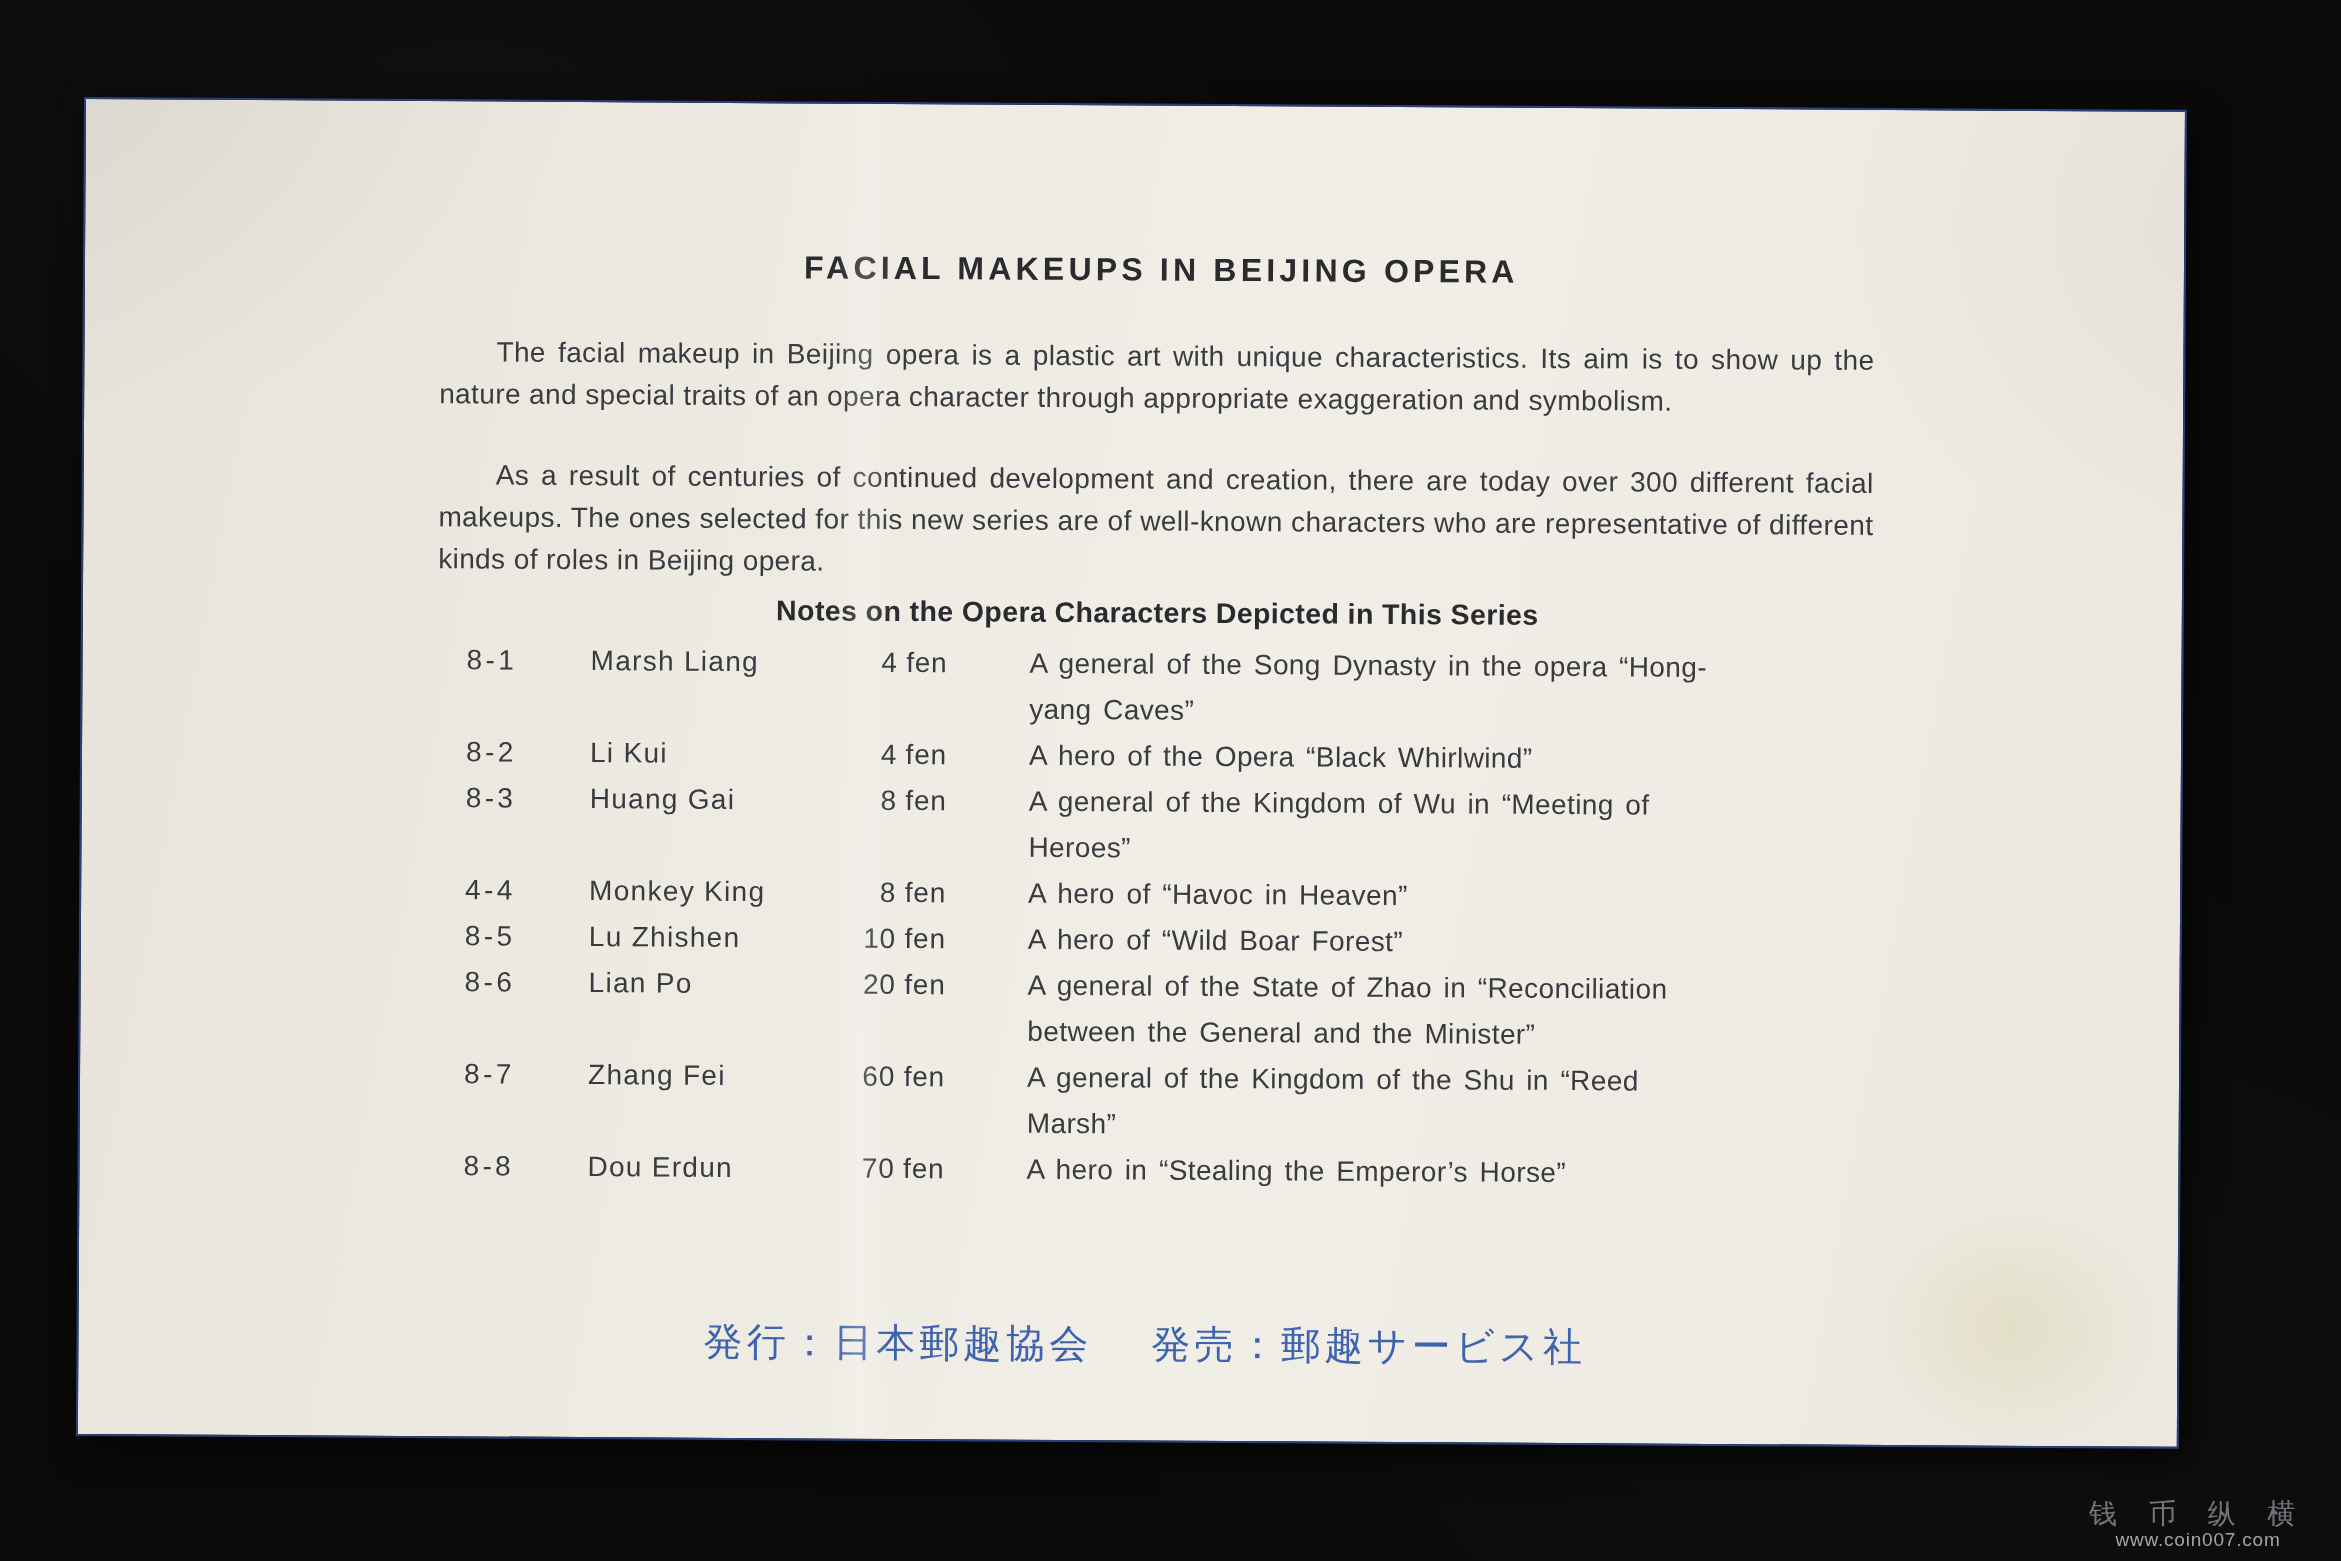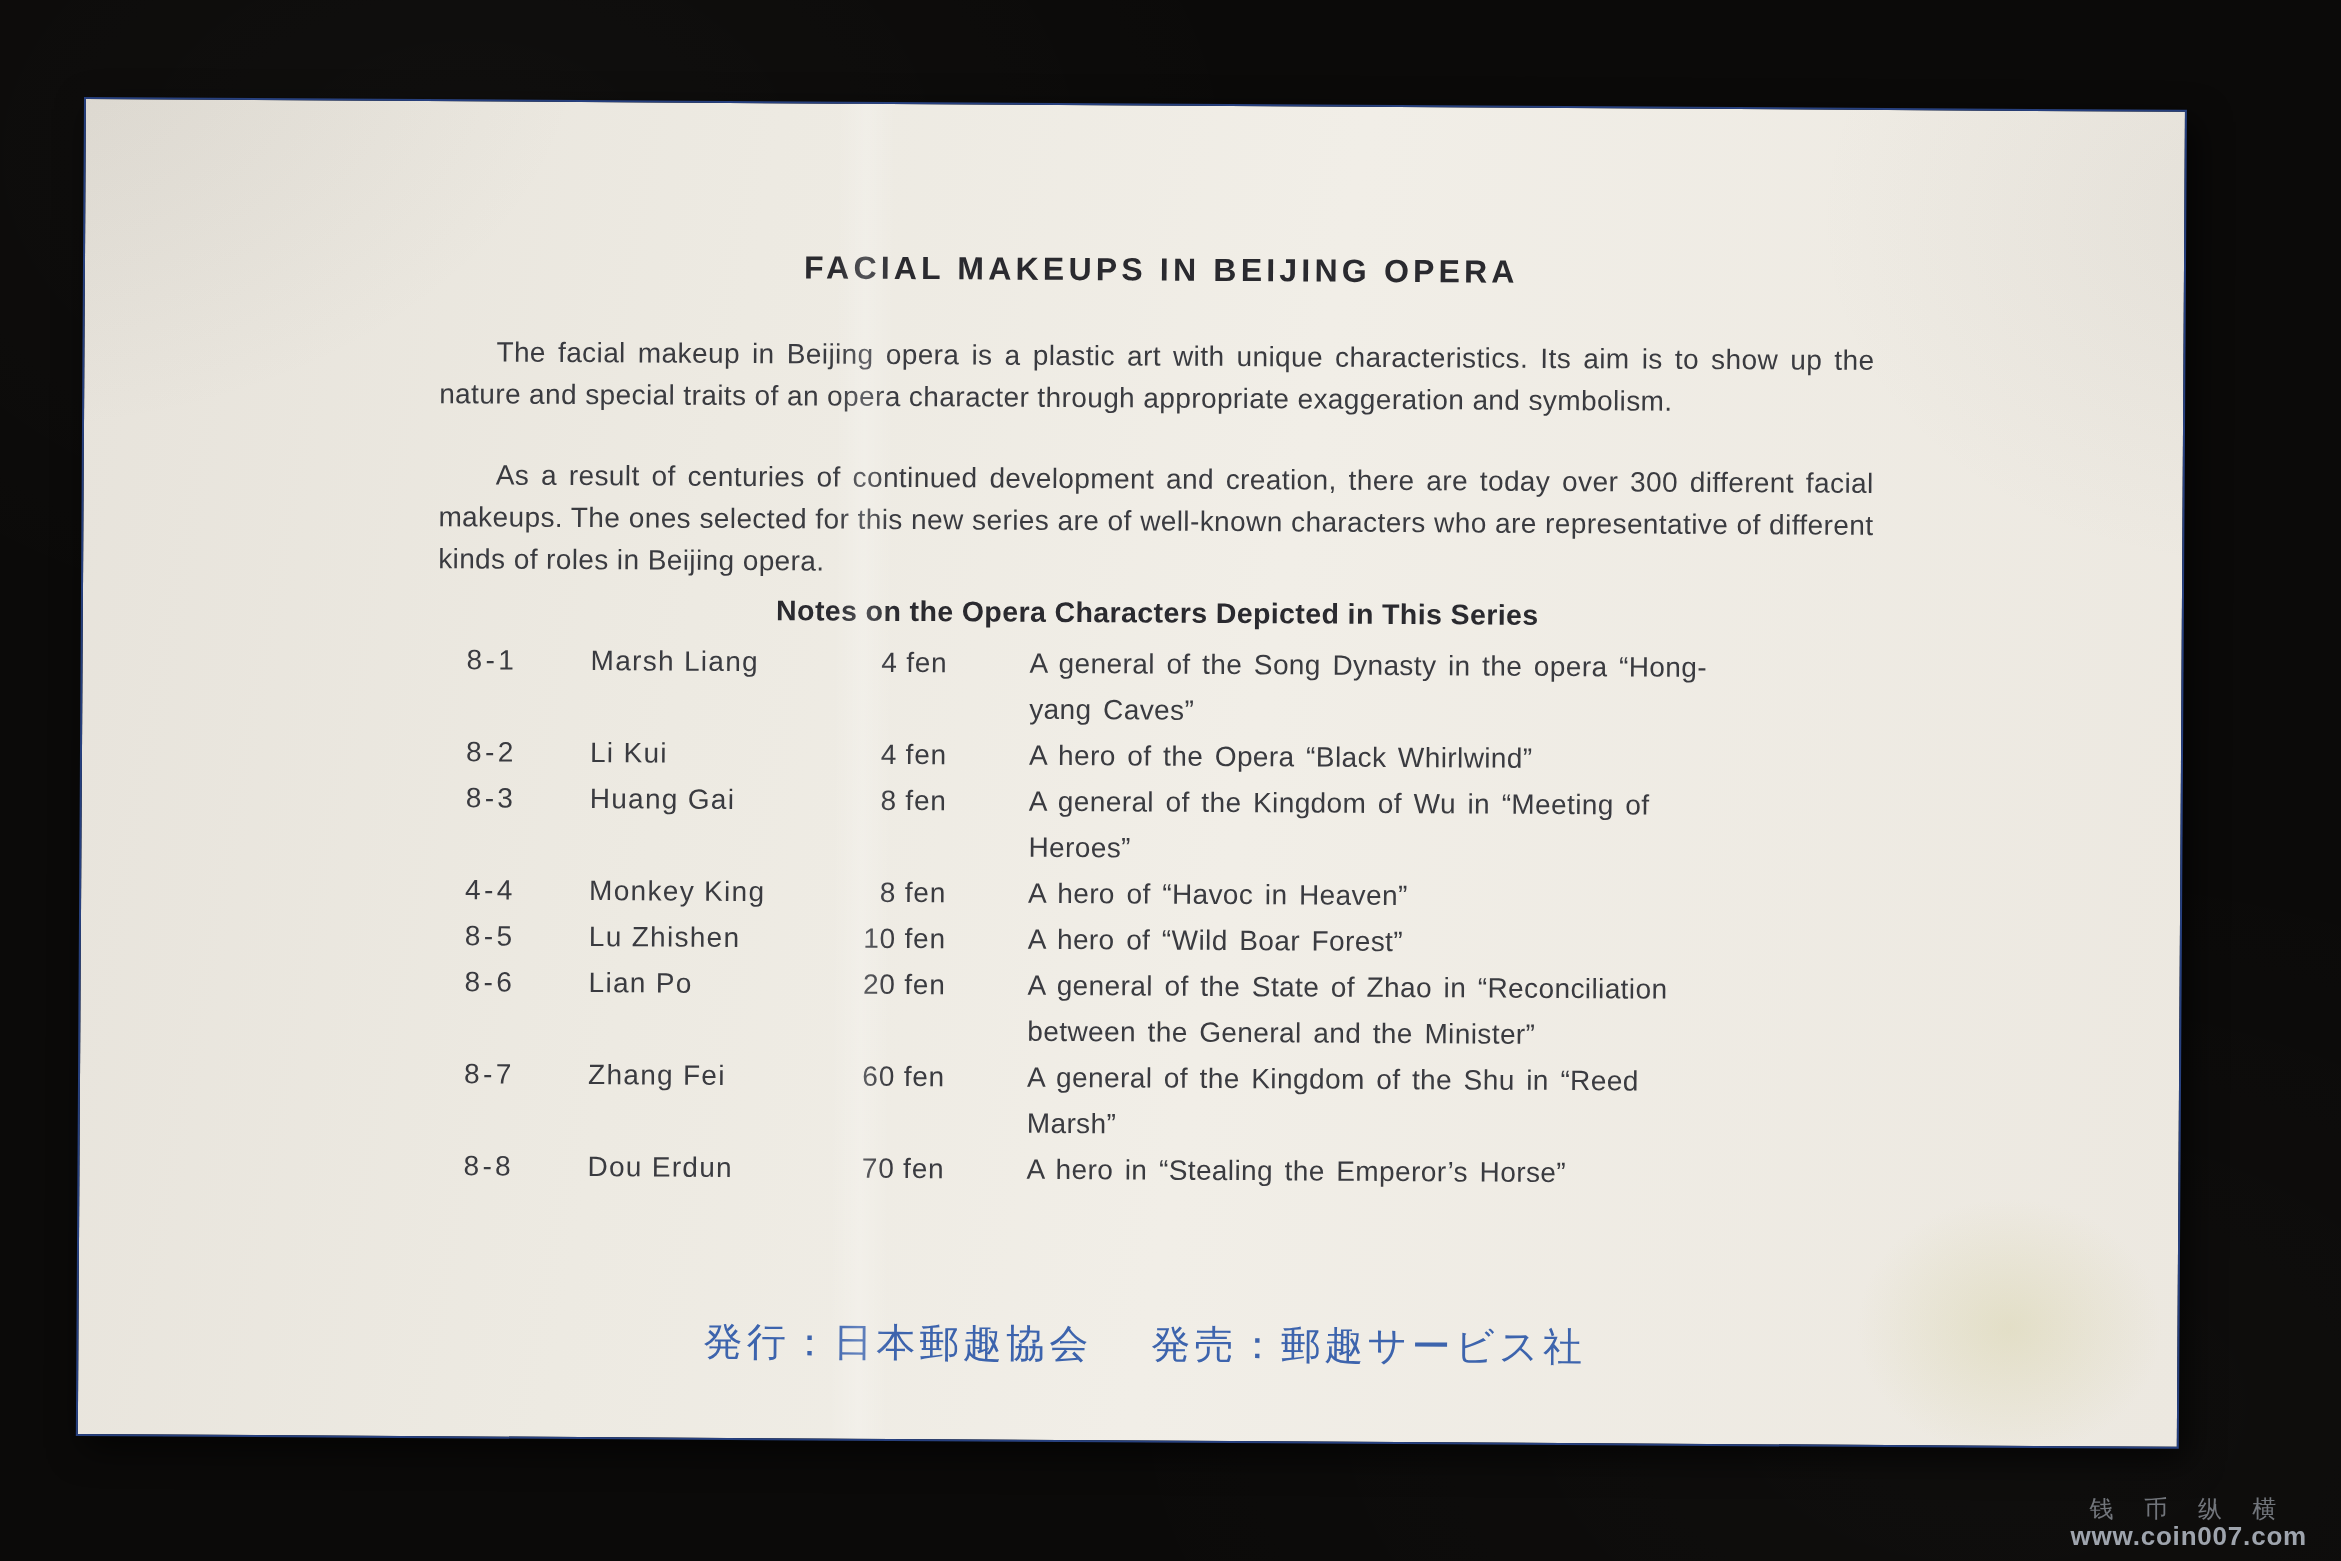--- a/index.html
+++ b/index.html
@@ -108,25 +108,25 @@
   }
 
   
   .watermark{
     position:absolute; right:35px; bottom:10px;
     text-align:center;
     line-height:1.1;
     pointer-events:none;
   }
   .watermark .wm-cn{
-    font-size:24px; letter-spacing:11.8px;
+    font-size:28px; letter-spacing:11.8px;
     color:var(--watermark); opacity:0.55;
   }
   .watermark .wm-url{
-    font-size:26px; font-weight:700; letter-spacing:0.8px;
+    font-size:19px; font-weight:400; letter-spacing:0.8px;
     color:var(--watermark); opacity:0.8;
   }
 </style>
 </head>
 <body>
 
 <div class="card">
 
   <h1 class="title">FACIAL MAKEUPS IN BEIJING OPERA</h1>
 

